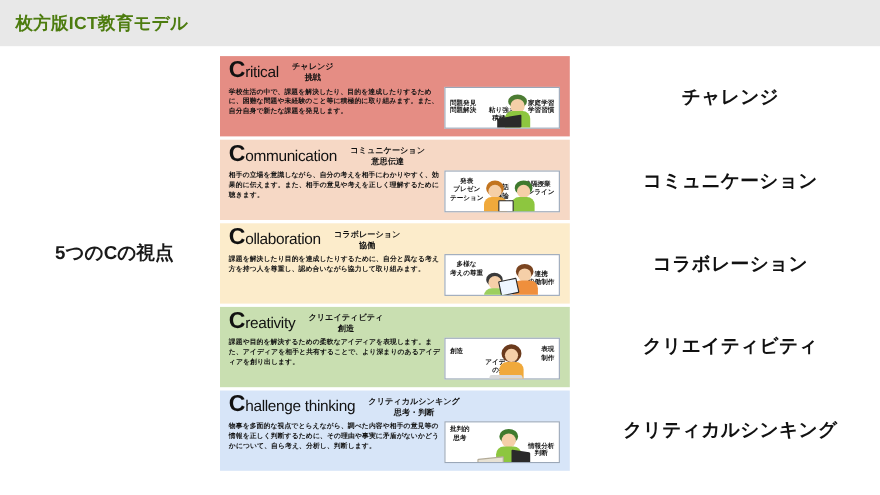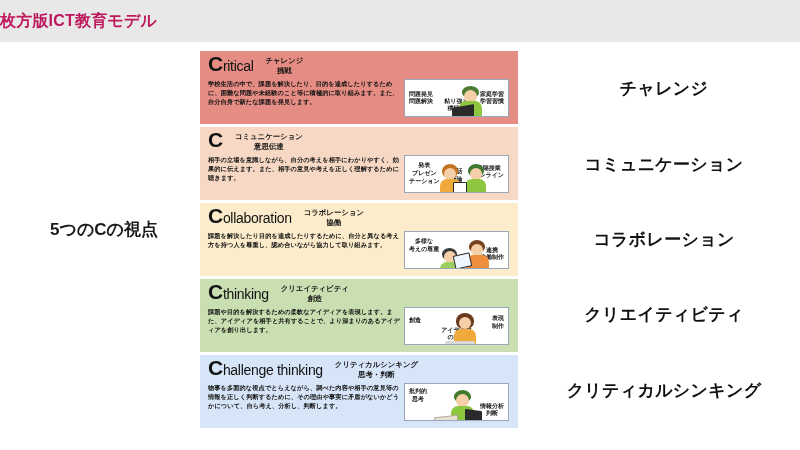--- a/index.html
+++ b/index.html
@@ -21,24 +21,25 @@
     position: absolute;
     left: 0;
     top: 0;
     width: 800px;
     height: 42px;
     background: #e8e8e8;
     display: flex;
     align-items: center;
   }
   #header-title {
+    margin-left: 14px;
     font-size: 16px;
     font-weight: bold;
     letter-spacing: 0.2px;
-    color: #be185d;
+    color: #4d7c0f;
     white-space: nowrap;
   }
 
   
   #left-caption {
     position: absolute;
     left: 14px;
     top: 218px;
     width: 180px;
     text-align: center;
@@ -208,20 +209,21 @@
           <div class="dev-s" style="left:-2px;top:20px;width:22px;height:12px;background:#2a2a2a;transform:skewY(-10deg);"></div>
         </div>
       </div>
     </div>
   </div>
 
   <div class="card" style="background:#F6D8C5;">
     <div class="card-head">
       <div class="card-en">
         <span class="cap">C</span>
+          <span>ommunication</span>
       </div>
       <div class="card-jp-head">
         <div>コミュニケーション</div>
         <div>意思伝達</div>
       </div>
     </div>
     <div class="card-body">
       <div class="card-desc">相手の立場を意識しながら、自分の考えを相手にわかりやすく、効果的に伝えます。また、相手の意見や考えを正しく理解するために聴きます。</div>
       <div class="illus">
         <div class="illus-label lb-left" style="top:18%;">発表
@@ -277,21 +279,21 @@
         </div>
         <div class="dev-s" style="left:48%;top:22px;width:15px;height:12px;background:#eef6ff;border:1.5px solid #2a2a2a;transform:rotate(-12deg);"></div>
       </div>
     </div>
   </div>
 
   <div class="card" style="background:#C9DFB1;">
     <div class="card-head">
       <div class="card-en">
         <span class="cap">C</span>
-          <span>thinking</span>
+          <span>reativity</span>
       </div>
       <div class="card-jp-head">
         <div>クリエイティビティ</div>
         <div>創造</div>
       </div>
     </div>
     <div class="card-body">
       <div class="card-desc">課題や目的を解決するための柔軟なアイディアを表現します。また、アイディアを相手と共有することで、より深まりのあるアイディアを創り出します。</div>
       <div class="illus">
         <div class="illus-label lb-left" style="top:26%;">創造</div>

